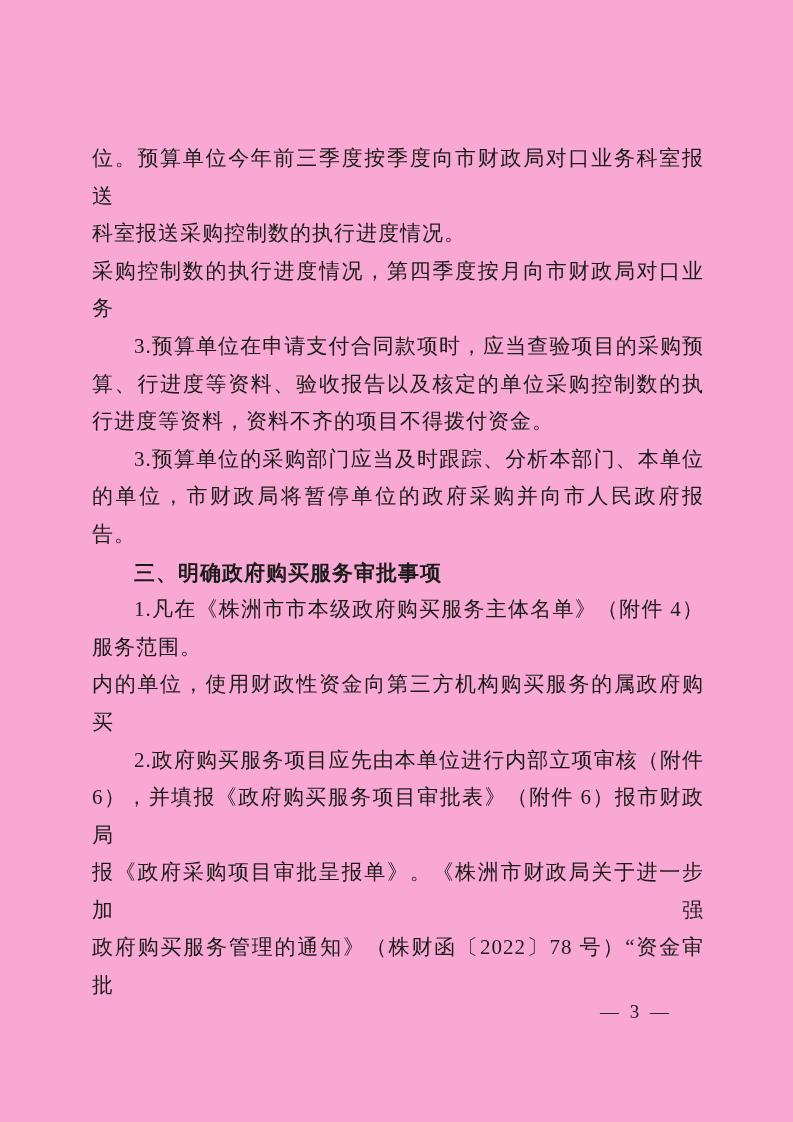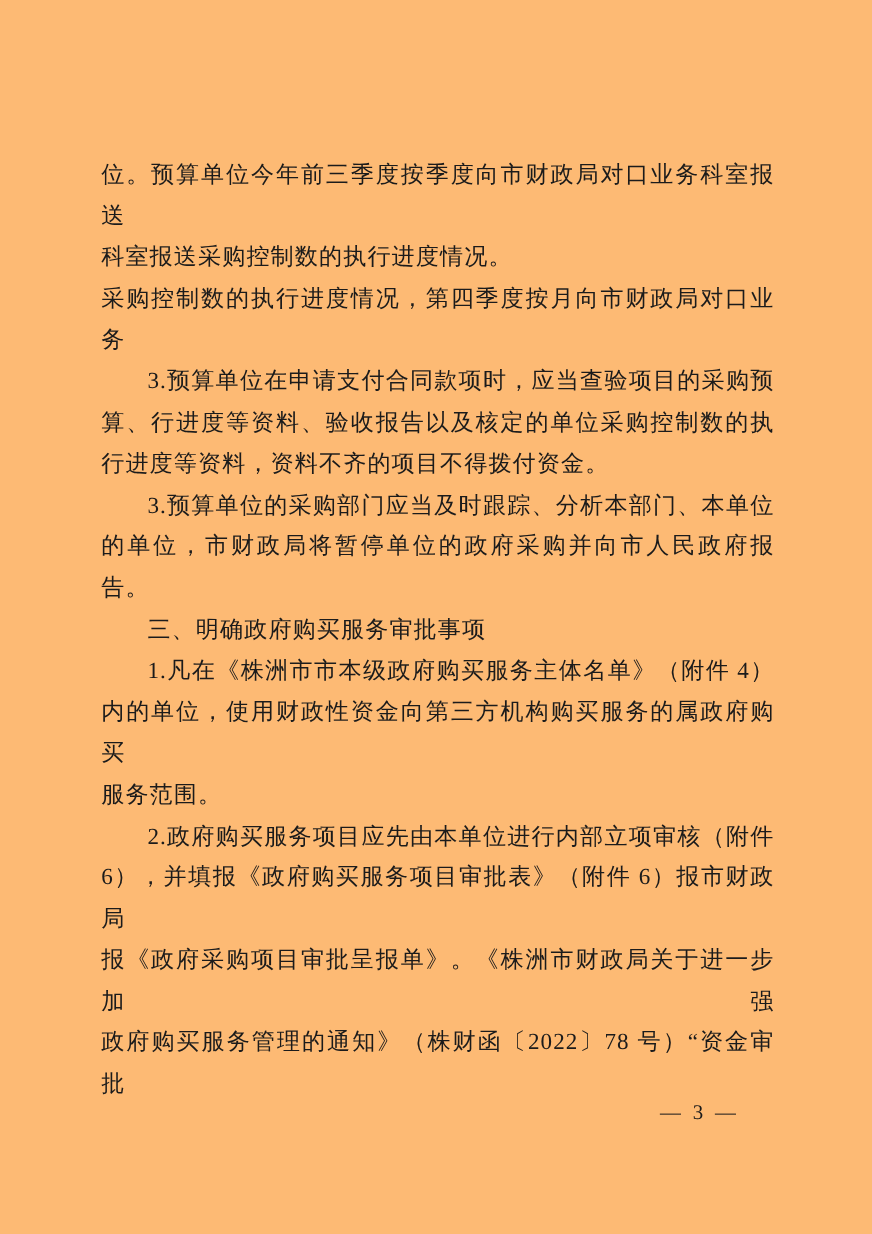--- a/index.html
+++ b/index.html
@@ -4,21 +4,21 @@
 <style>
   html, body {
     margin: 0;
     padding: 0;
     background: #ffffff;
   }
   .page {
     position: relative;
     width: 793px;
     height: 1122px;
-    background: #fdba74;
+    background: #f9a8d4;
     overflow: hidden;
     font-family: "Liberation Serif", "DejaVu Serif", serif;
     color: #1b1b1b;
   }
   .doc-body {
     position: absolute;
     left: 92px;
     top: 140px;
     width: 612px;
     font-size: 21px;
@@ -32,21 +32,21 @@
     white-space: normal;
   }
   .line.last {
     text-align-last: left;
   }
   .line.indent {
     text-indent: 2em;
   }
   .line.heading {
     font-family: "Liberation Sans", "DejaVu Sans", sans-serif;
-    font-weight: normal;
+    font-weight: bold;
     text-align-last: left;
   }
   .page-number {
     position: absolute;
     top: 1001px;
     right: 121px;
     font-size: 19px;
     letter-spacing: 3px;
     color: #1b1b1b;
     white-space: nowrap;
@@ -60,21 +60,21 @@
       <div class="line">位。预算单位今年前三季度按季度向市财政局对口业务科室报送</div>
       <div class="line last">科室报送采购控制数的执行进度情况。</div>
       <div class="line">采购控制数的执行进度情况，第四季度按月向市财政局对口业务</div>
       <div class="line indent">3.预算单位在申请支付合同款项时，应当查验项目的采购预</div>
       <div class="line">算、行进度等资料、验收报告以及核定的单位采购控制数的执</div>
       <div class="line last">行进度等资料，资料不齐的项目不得拨付资金。</div>
       <div class="line indent">3.预算单位的采购部门应当及时跟踪、分析本部门、本单位</div>
       <div class="line last">的单位，市财政局将暂停单位的政府采购并向市人民政府报告。</div>
       <div class="line heading indent last">三、明确政府购买服务审批事项</div>
       <div class="line indent">1.凡在《株洲市市本级政府购买服务主体名单》（附件 4）</div>
+      <div class="line last">服务范围。</div>
       <div class="line">内的单位，使用财政性资金向第三方机构购买服务的属政府购买</div>
-      <div class="line last">服务范围。</div>
       <div class="line indent">2.政府购买服务项目应先由本单位进行内部立项审核（附件</div>
       <div class="line">6），并填报《政府购买服务项目审批表》（附件 6）报市财政局</div>
       <div class="line">报《政府采购项目审批呈报单》。《株洲市财政局关于进一步加强</div>
       <div class="line">政府购买服务管理的通知》（株财函〔2022〕78 号）“资金审批</div>
     </div>
   <div class="page-number">— 3 —</div>
 </div>
 
 </body></html>

